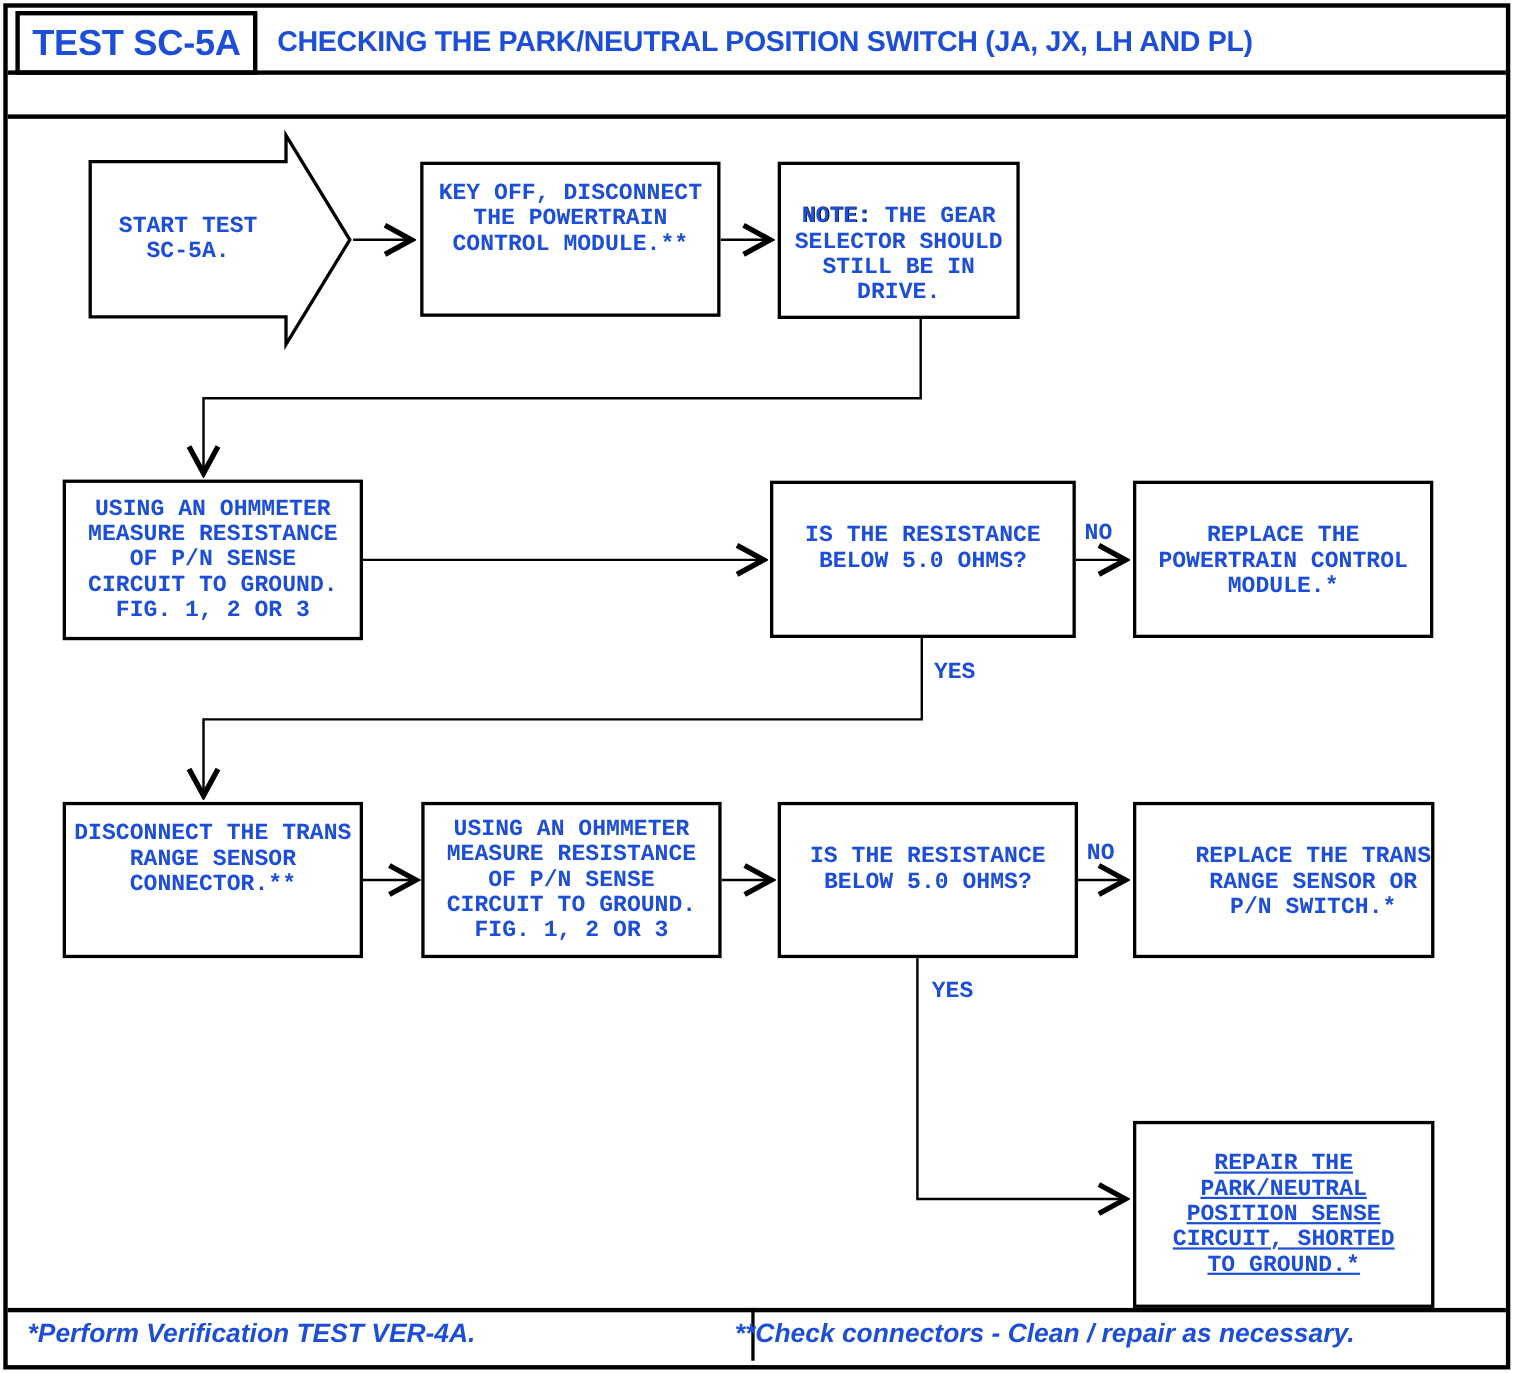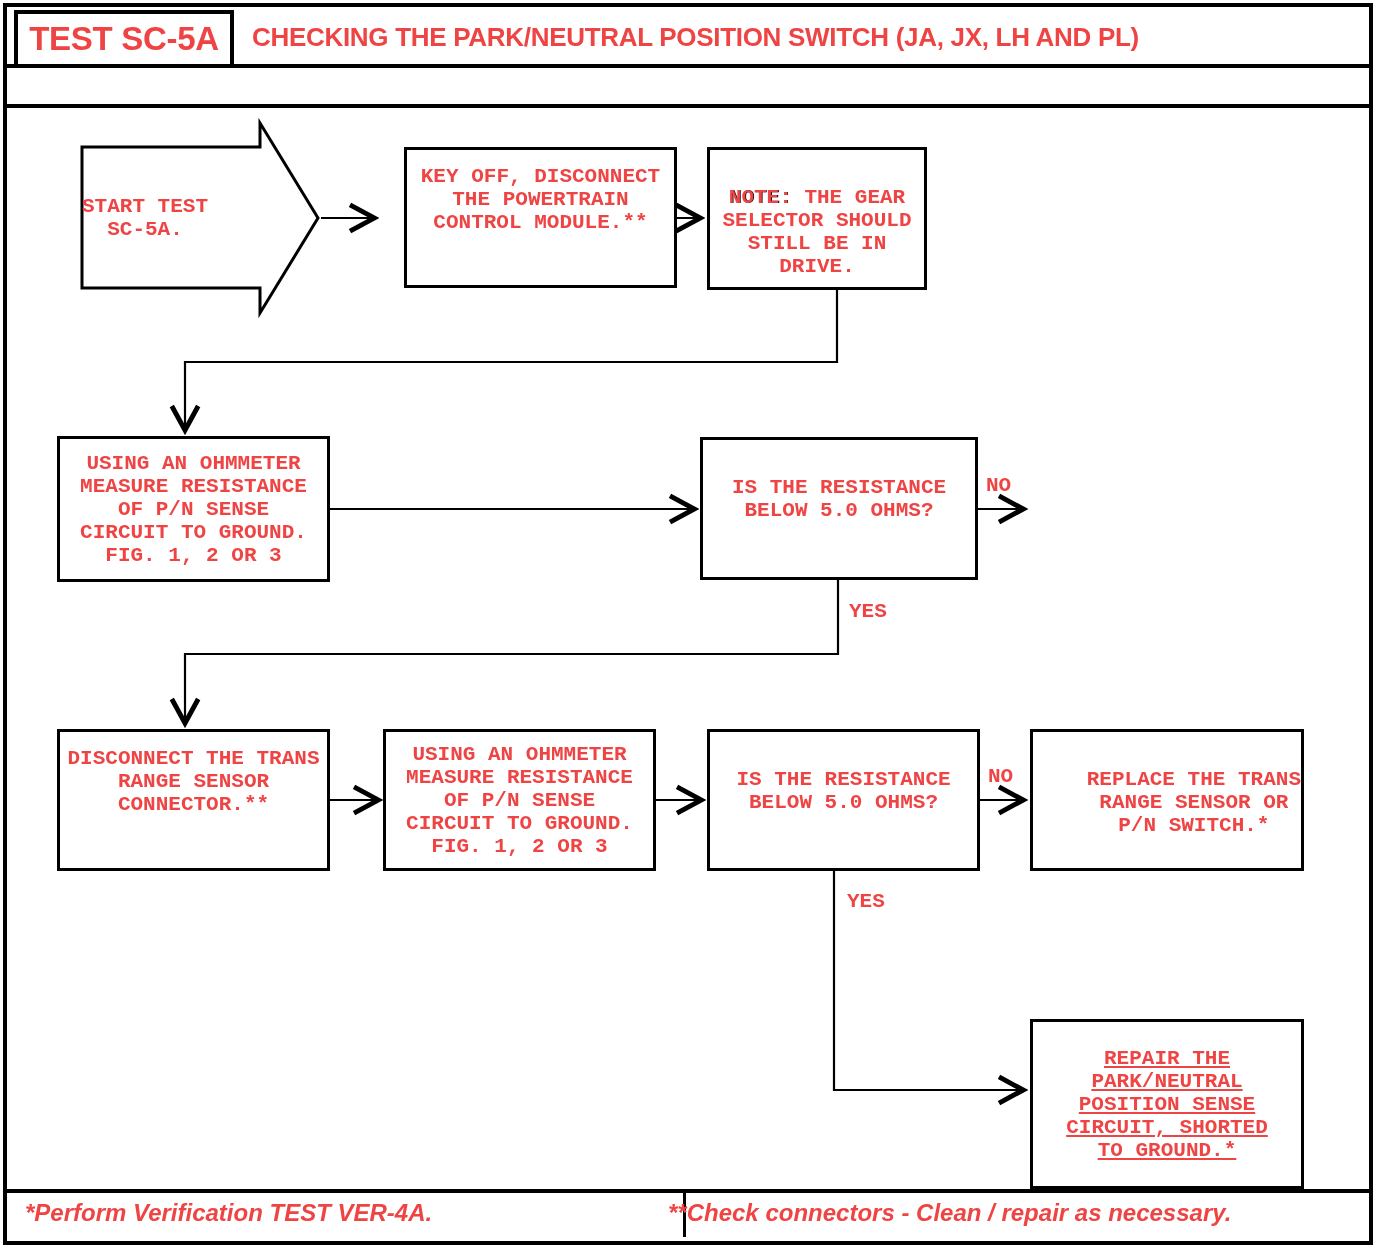--- a/index.html
+++ b/index.html
@@ -1,37 +1,37 @@
 <!DOCTYPE html>
 <html><head>
 <meta charset="utf-8">
 <style>
   html,body{margin:0;padding:0;background:#fff;}
-  .stage{position:relative;width:1376px;height:1248px;background:#fff;color:#ef4444;overflow:hidden;}
+  .stage{position:relative;width:1376px;height:1248px;background:#fff;color:#1d4ed8;overflow:hidden;}
   .page-border{position:absolute;left:3px;top:3px;width:1362px;height:1234px;border:4px solid #000;}
   .hline{position:absolute;background:#000;height:4px;}
   .vline{position:absolute;background:#000;width:3px;}
 
   .hdr{font-family:"Liberation Sans",sans-serif;font-weight:bold;letter-spacing:-0.3px;}
   .testid-box{position:absolute;left:14px;top:10px;width:212px;height:50px;border:4px solid #000;
       display:flex;align-items:center;justify-content:center;font-size:33px;}
   .title{position:absolute;left:252px;top:22px;font-size:26px;white-space:nowrap;}
   .subtitle{position:absolute;left:25px;top:72px;font-size:27px;white-space:nowrap;}
 
   .mono{font-family:"Liberation Mono","DejaVu Sans Mono",monospace;font-weight:bold;
       font-size:21px;line-height:23px;white-space:pre-line;text-align:center;}
   .fbox{position:absolute;border:3px solid #000;background:#fff;box-sizing:border-box;
       display:flex;flex-direction:column;align-items:center;}
   .vcenter{justify-content:center;}
   .vtop{padding-top:15px;}
   .vq{padding-top:36px;}
   .extra-bold{text-shadow:0.8px 0 0 #000;}
 
   .start-text{position:absolute;left:82px;top:147px;width:178px;height:141px;
-      display:flex;flex-direction:column;align-items:flex-start;justify-content:center;}
+      display:flex;flex-direction:column;align-items:center;justify-content:center;}
   .edge-label{position:absolute;}
 
   .footer-text{font-family:"Liberation Sans",sans-serif;font-weight:bold;font-style:italic;
       font-size:24px;white-space:nowrap;}
   svg{position:absolute;left:0;top:0;}
 </style>
 </head>
 <body>
 
 <div class="stage">
@@ -62,41 +62,46 @@
   </div>
   <div class="title hdr">CHECKING THE PARK/NEUTRAL POSITION SWITCH (JA, JX, LH AND PL)</div>
   <div class="hline" style="left:7px;top:64px;width:1362px;"></div>
   <div class="hline" style="left:7px;top:104px;width:1362px;"></div>
 
   <div class="start-text mono">
     <span class="mono">START TEST
 SC-5A.</span>
   </div>
 
-  <div class="fbox mono vtop" style="left:382px;top:147px;width:273px;height:141px;margin-left:22px;">
+  <div class="fbox mono vtop" style="left:382px;top:147px;width:273px;height:141px;">
     <span>KEY OFF, DISCONNECT
 THE POWERTRAIN
 CONTROL MODULE.**</span>
   </div>
   <div class="fbox mono vq" style="left:707px;top:147px;width:220px;height:143px;">
     <div><span class="extra-bold">NOTE:</span><span> THE GEAR
 SELECTOR SHOULD
 STILL BE IN DRIVE.</span></div>
   </div>
 
   <div class="fbox mono vcenter" style="left:57px;top:436px;width:273px;height:146px;">
     <span>USING AN OHMMETER
 MEASURE RESISTANCE
 OF P/N SENSE
 CIRCUIT TO GROUND.
 FIG. 1, 2 OR 3</span>
   </div>
   <div class="fbox mono vq" style="left:700px;top:437px;width:278px;height:143px;">
     <span>IS THE RESISTANCE
 BELOW 5.0 OHMS?</span>
+  </div>
+  <div class="fbox mono vq" style="left:1030px;top:437px;width:273px;height:143px;">
+    <span>REPLACE THE
+POWERTRAIN CONTROL
+MODULE.*</span>
   </div>
   <div class="edge-label mono" style="left:986px;top:474px;">NO</div>
   <div class="edge-label mono" style="left:849px;top:600px;">YES</div>
 
   <div class="fbox mono vtop" style="left:57px;top:729px;width:273px;height:142px;">
     <span>DISCONNECT THE TRANS
 RANGE SENSOR
 CONNECTOR.**</span>
   </div>
   <div class="fbox mono vcenter" style="left:383px;top:729px;width:273px;height:142px;">

